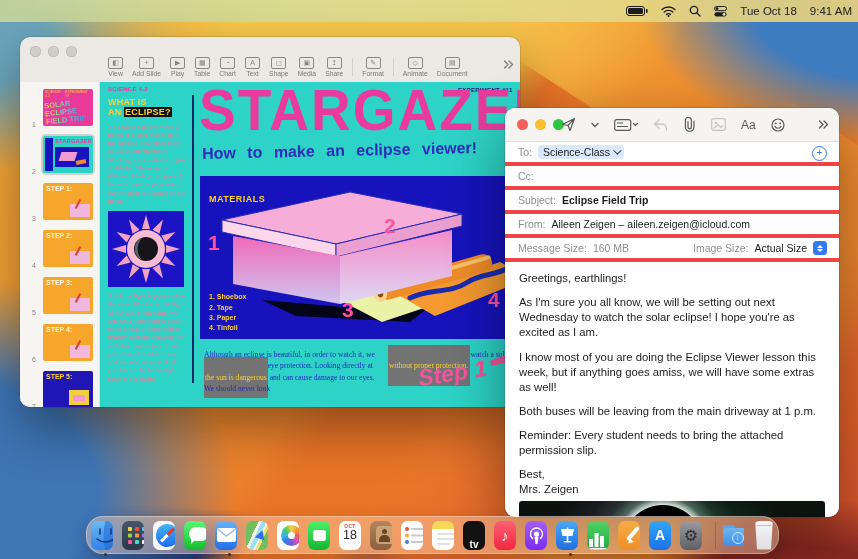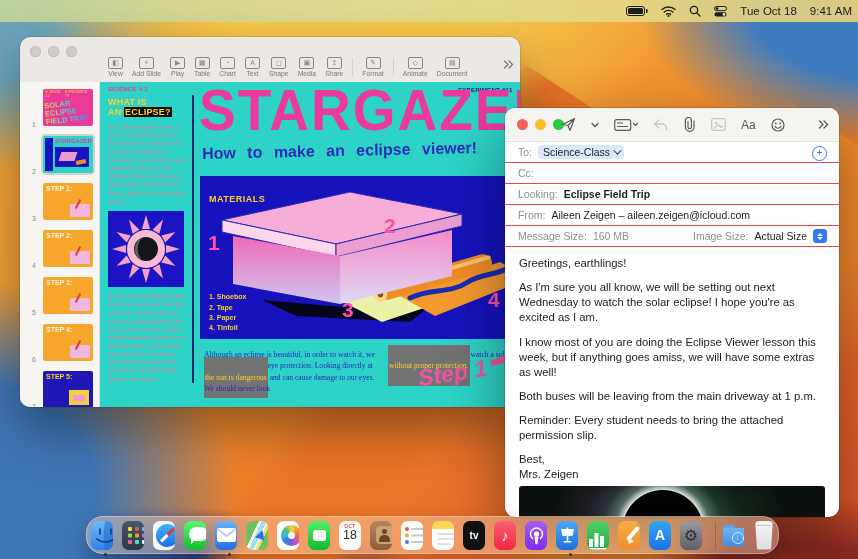--- a/index.html
+++ b/index.html
@@ -107,21 +107,21 @@
   .mail{position:absolute;left:505px;top:100px;width:334px;height:409px;border-radius:10px;background:#fff;
     box-shadow:0 0 0 .5px rgba(0,0,0,.22),0 26px 60px rgba(0,0,0,.42);z-index:5;overflow:hidden;margin-top:8px;}
   .mw-toolbar{position:relative;height:33px;background:#f6f4f1;border-bottom:1px solid #e2dfdb;}
   .mail .lights{left:12px;top:11px;}
   .lt.red{background:#f65f57;} .lt.yel{background:#fbbe2e;} .lt.grn{background:#2bc840;}
   .mw-icons{position:absolute;left:56px;right:10px;top:0;height:33px;display:flex;align-items:center;gap:15px;}
   .mi{display:flex;align-items:center;color:#5b5957;}
   .mi.dim{color:#c7c5c1;}
   .mi.aa{font-size:12px;font-weight:500;}
   .mi.more{margin-left:auto;}
-  .mrow{display:flex;align-items:center;height:20px;padding:0 13px;border-bottom:1px solid #ef4444;
+  .mrow{display:flex;align-items:center;height:20px;padding:0 13px;border-bottom:4px solid #ef4444;
     font-size:10.5px;color:#8e8e93;position:relative;}
   .mrow .val{color:#1c1c1e;margin-left:6px;}
   .mrow .val.b{font-weight:bold;}
   .to-pill{margin-left:6px;background:#d9e8fb;border-radius:4px;padding:1px 5px 1.5px;color:#1c1c1e;
     display:flex;align-items:center;gap:3px;font-size:10.5px;}
   .to-pill .car{width:5px;height:5px;border-right:1.3px solid #3a3a3c;border-bottom:1.3px solid #3a3a3c;
     transform:rotate(45deg) translateY(-2px);}
   .addbtn{position:absolute;right:12px;top:3.5px;width:13px;height:13px;border:1.4px solid #3478f6;border-radius:50%;
     color:#3478f6;font-size:10px;line-height:11px;text-align:center;font-weight:500;}
   .img-size{position:absolute;right:12px;display:flex;align-items:center;gap:6px;}
@@ -176,21 +176,21 @@
   .di.facetime .tri{position:absolute;right:4px;top:10px;width:0;height:0;border-top:4.5px solid transparent;
     border-bottom:4.5px solid transparent;border-right:6px solid #fff;}
   .di.calendar{background:#fbfbfb;display:flex;flex-direction:column;align-items:center;}
   .di.calendar .mo{font-size:4.8px;font-weight:bold;color:#e8493d;margin-top:3px;letter-spacing:.4px;}
   .di.calendar .da{font-size:12.5px;font-weight:300;color:#2c2c2e;line-height:1.1;}
   .di.contacts{background:linear-gradient(180deg,#b3855f,#8a5f3c);}
   .di.contacts .frame{position:absolute;left:5.5px;top:5.5px;width:18px;height:18px;border-radius:4px;background:#caa276;}
   .di.contacts .head{position:absolute;left:12px;top:8px;width:5px;height:5px;border-radius:50%;background:#6d4526;}
   .di.contacts .body{position:absolute;left:9px;top:14px;width:11px;height:7px;border-radius:5px 5px 0 0;background:#6d4526;}
   .di.reminders{background:#fff;}
-  .di.tv{background:#111;display:flex;align-items:center;justify-content:center;color:#fff;
+  .di.tv{background:#111;display:flex;align-items:flex-end;justify-content:center;color:#fff;
     font-size:10px;font-weight:bold;}
   .di.music{background:linear-gradient(180deg,#fd5f73,#f2273e);display:flex;align-items:center;justify-content:center;
     color:#fff;font-size:15px;}
   .di.podcasts{background:linear-gradient(180deg,#a45ef0,#7a2df0);display:flex;align-items:center;justify-content:center;}
   .di.keynote{background:linear-gradient(180deg,#4aa8f5,#1e6fe3);display:flex;align-items:center;justify-content:center;}
   .di.numbers{background:linear-gradient(180deg,#52d065,#1fae43);display:flex;align-items:flex-end;justify-content:center;}
   .di.pages{background:linear-gradient(180deg,#f7ac44,#ef8f2a);}
   .di.pages .pen{position:absolute;left:13px;top:4px;width:4px;height:17px;background:#fff;border-radius:2px;
     transform:rotate(40deg);}
   .di.pages .tip{position:absolute;left:8px;top:18px;width:0;height:0;border:3px solid transparent;border-top:5px solid #fff;
@@ -550,21 +550,21 @@
       <span class="to-pill">
           <span>Science-Class</span>
           <span class="car"></span>
         </span>
       <span class="addbtn">+</span>
     </div>
     <div class="mrow">
       <span>Cc:</span>
     </div>
     <div class="mrow">
-      <span>Looking:</span>
+      <span>Subject:</span>
       <span class="val b">Eclipse Field Trip</span>
     </div>
     <div class="mrow">
       <span>From:</span>
       <span class="val">Aileen Zeigen – aileen.zeigen@icloud.com</span>
     </div>
     <div class="mrow">
       <span>Message Size:</span>
       <span class="val" style="color:#8e8e93">160 MB</span>
       <span class="img-size">

